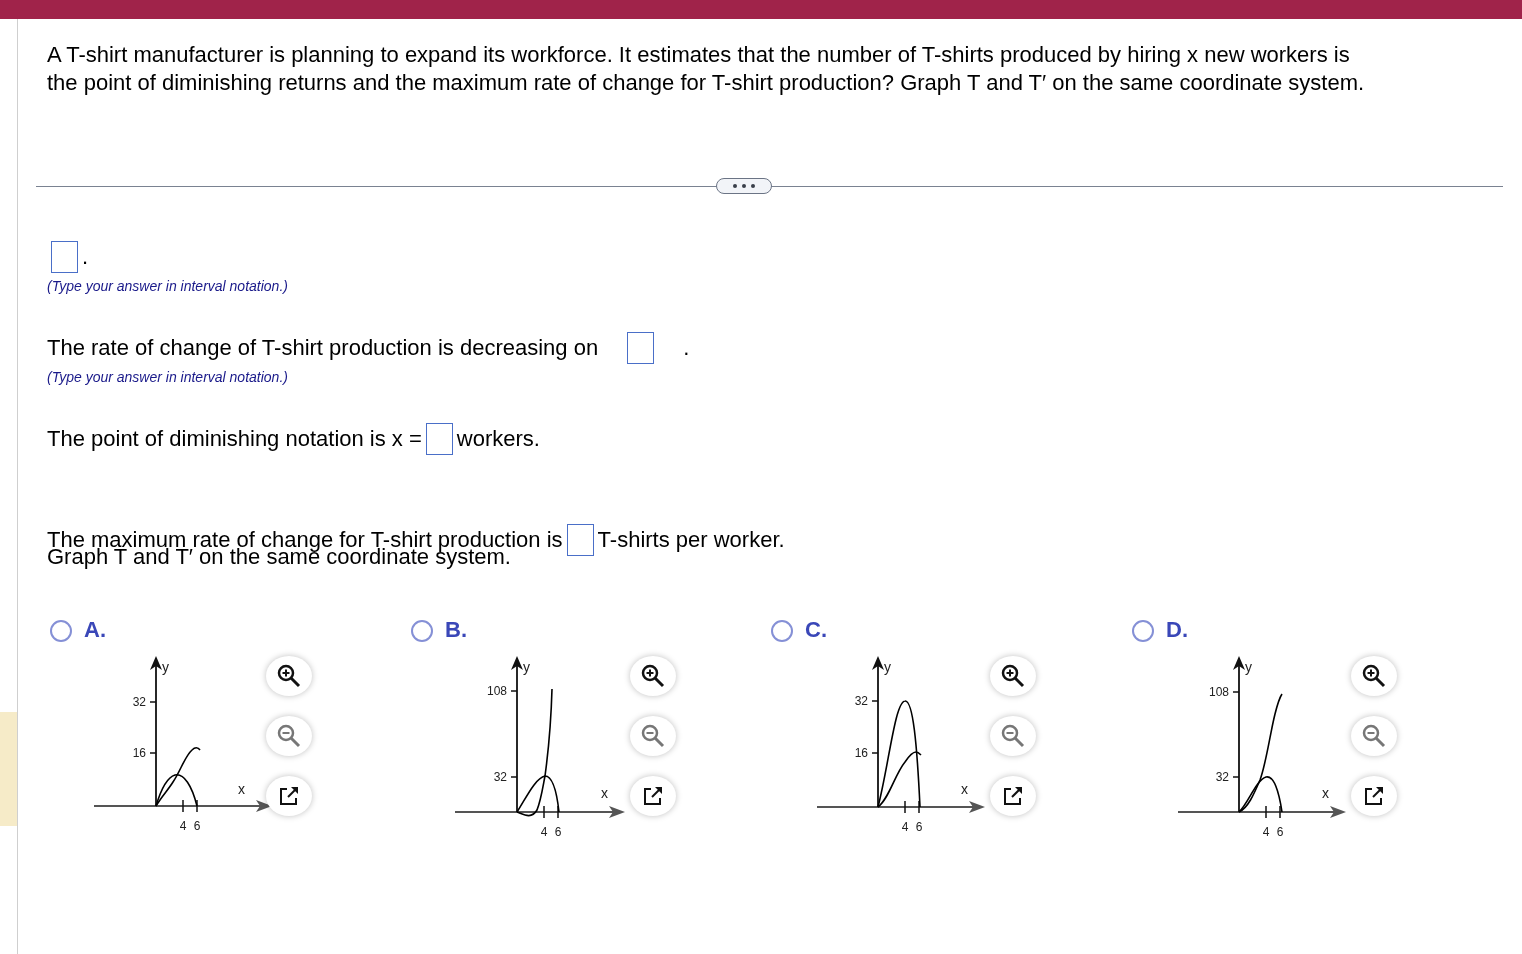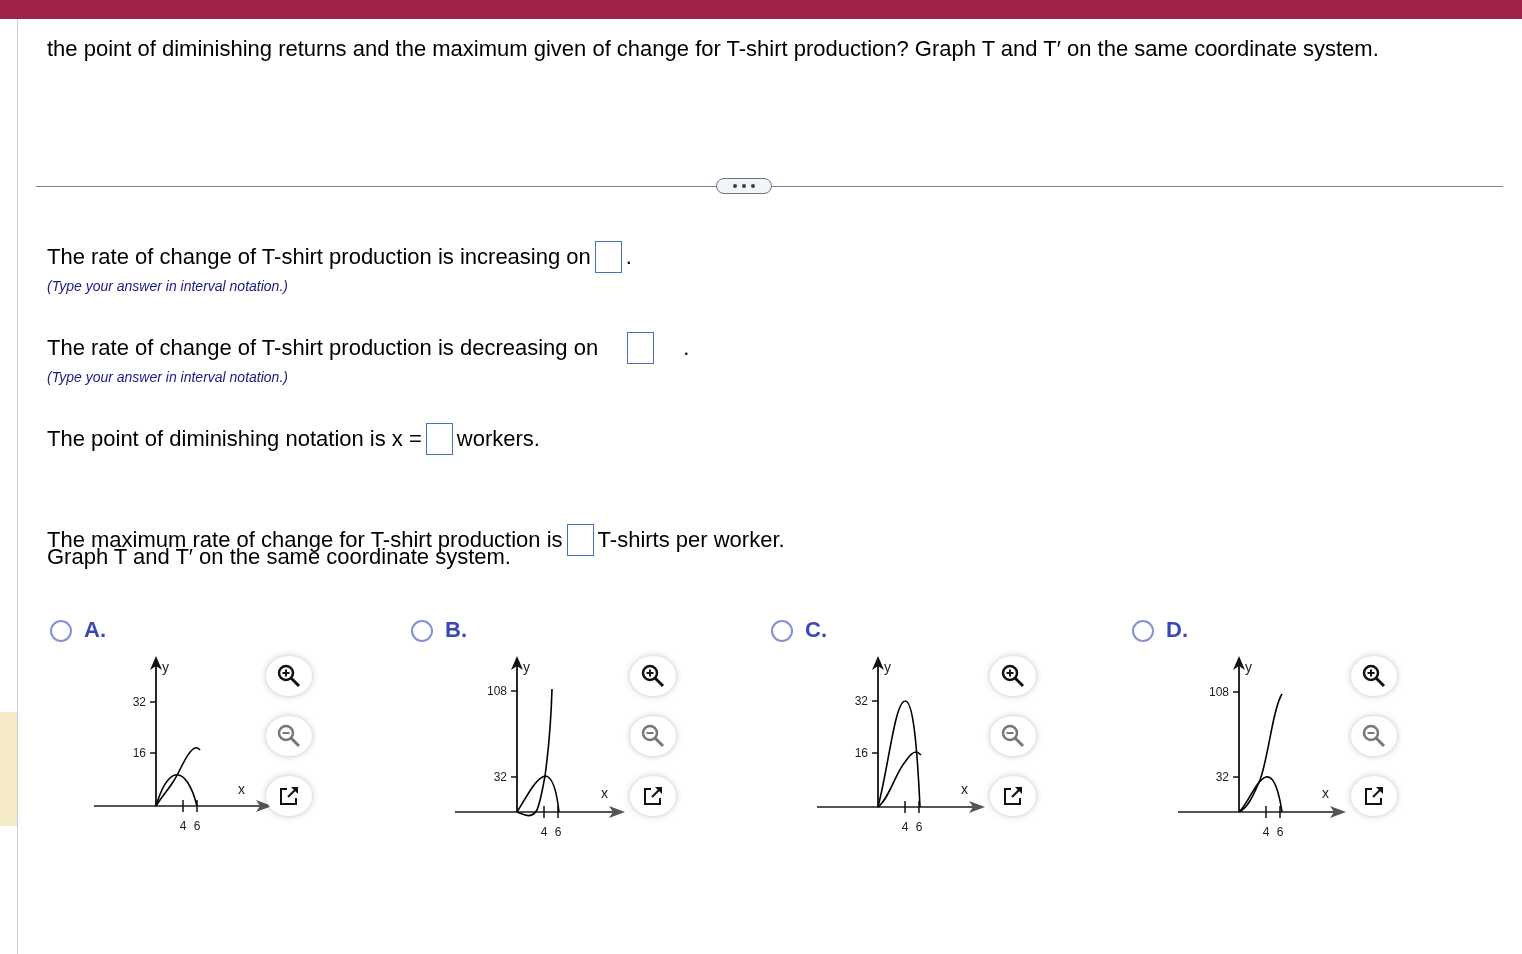--- a/index.html
+++ b/index.html
@@ -26,32 +26,32 @@
   .tool { position: absolute; width: 46px; height: 40px; border-radius: 50%; background: #fff; box-shadow: 0 0 6px rgba(0,0,0,0.25); display:flex; align-items:center; justify-content:center; }
 </style>
 </head>
 <body>
 
 <div class="topbar"></div>
 <div class="leftrule"></div>
 <div class="yellowstrip"></div>
 
 <div class="question">
-  <span class="l l3">the point of diminishing returns and the maximum given of change for T-shirt production?  Graph T and T′ on the same coordinate system.</span>
+  <span class="l">A T-shirt manufacturer is planning to expand its workforce.  It estimates that the number of T-shirts produced by hiring x new workers is</span>
+  <span class="l l3">the point of diminishing returns and the maximum rate of change for T-shirt production?  Graph T and T′ on the same coordinate system.</span>
 </div>
 
 <div class="divider"></div>
 <div class="more-btn">
   <span></span>
     <span></span>
     <span></span>
 </div>
 
 <div class="row" style="top:241px;">
-  <span>The rate of change of T-shirt production is increasing on</span>
   <span class="ansbox"></span>
   <span>.</span>
 </div>
 <div class="hint" style="top:278px;">(Type your answer in interval notation.)</div>
 
 <div class="row" style="top:332px;gap:25px;">
   <span>The rate of change of T-shirt production is decreasing on</span>
   <span class="ansbox"></span>
   <span>.</span>
 </div>

